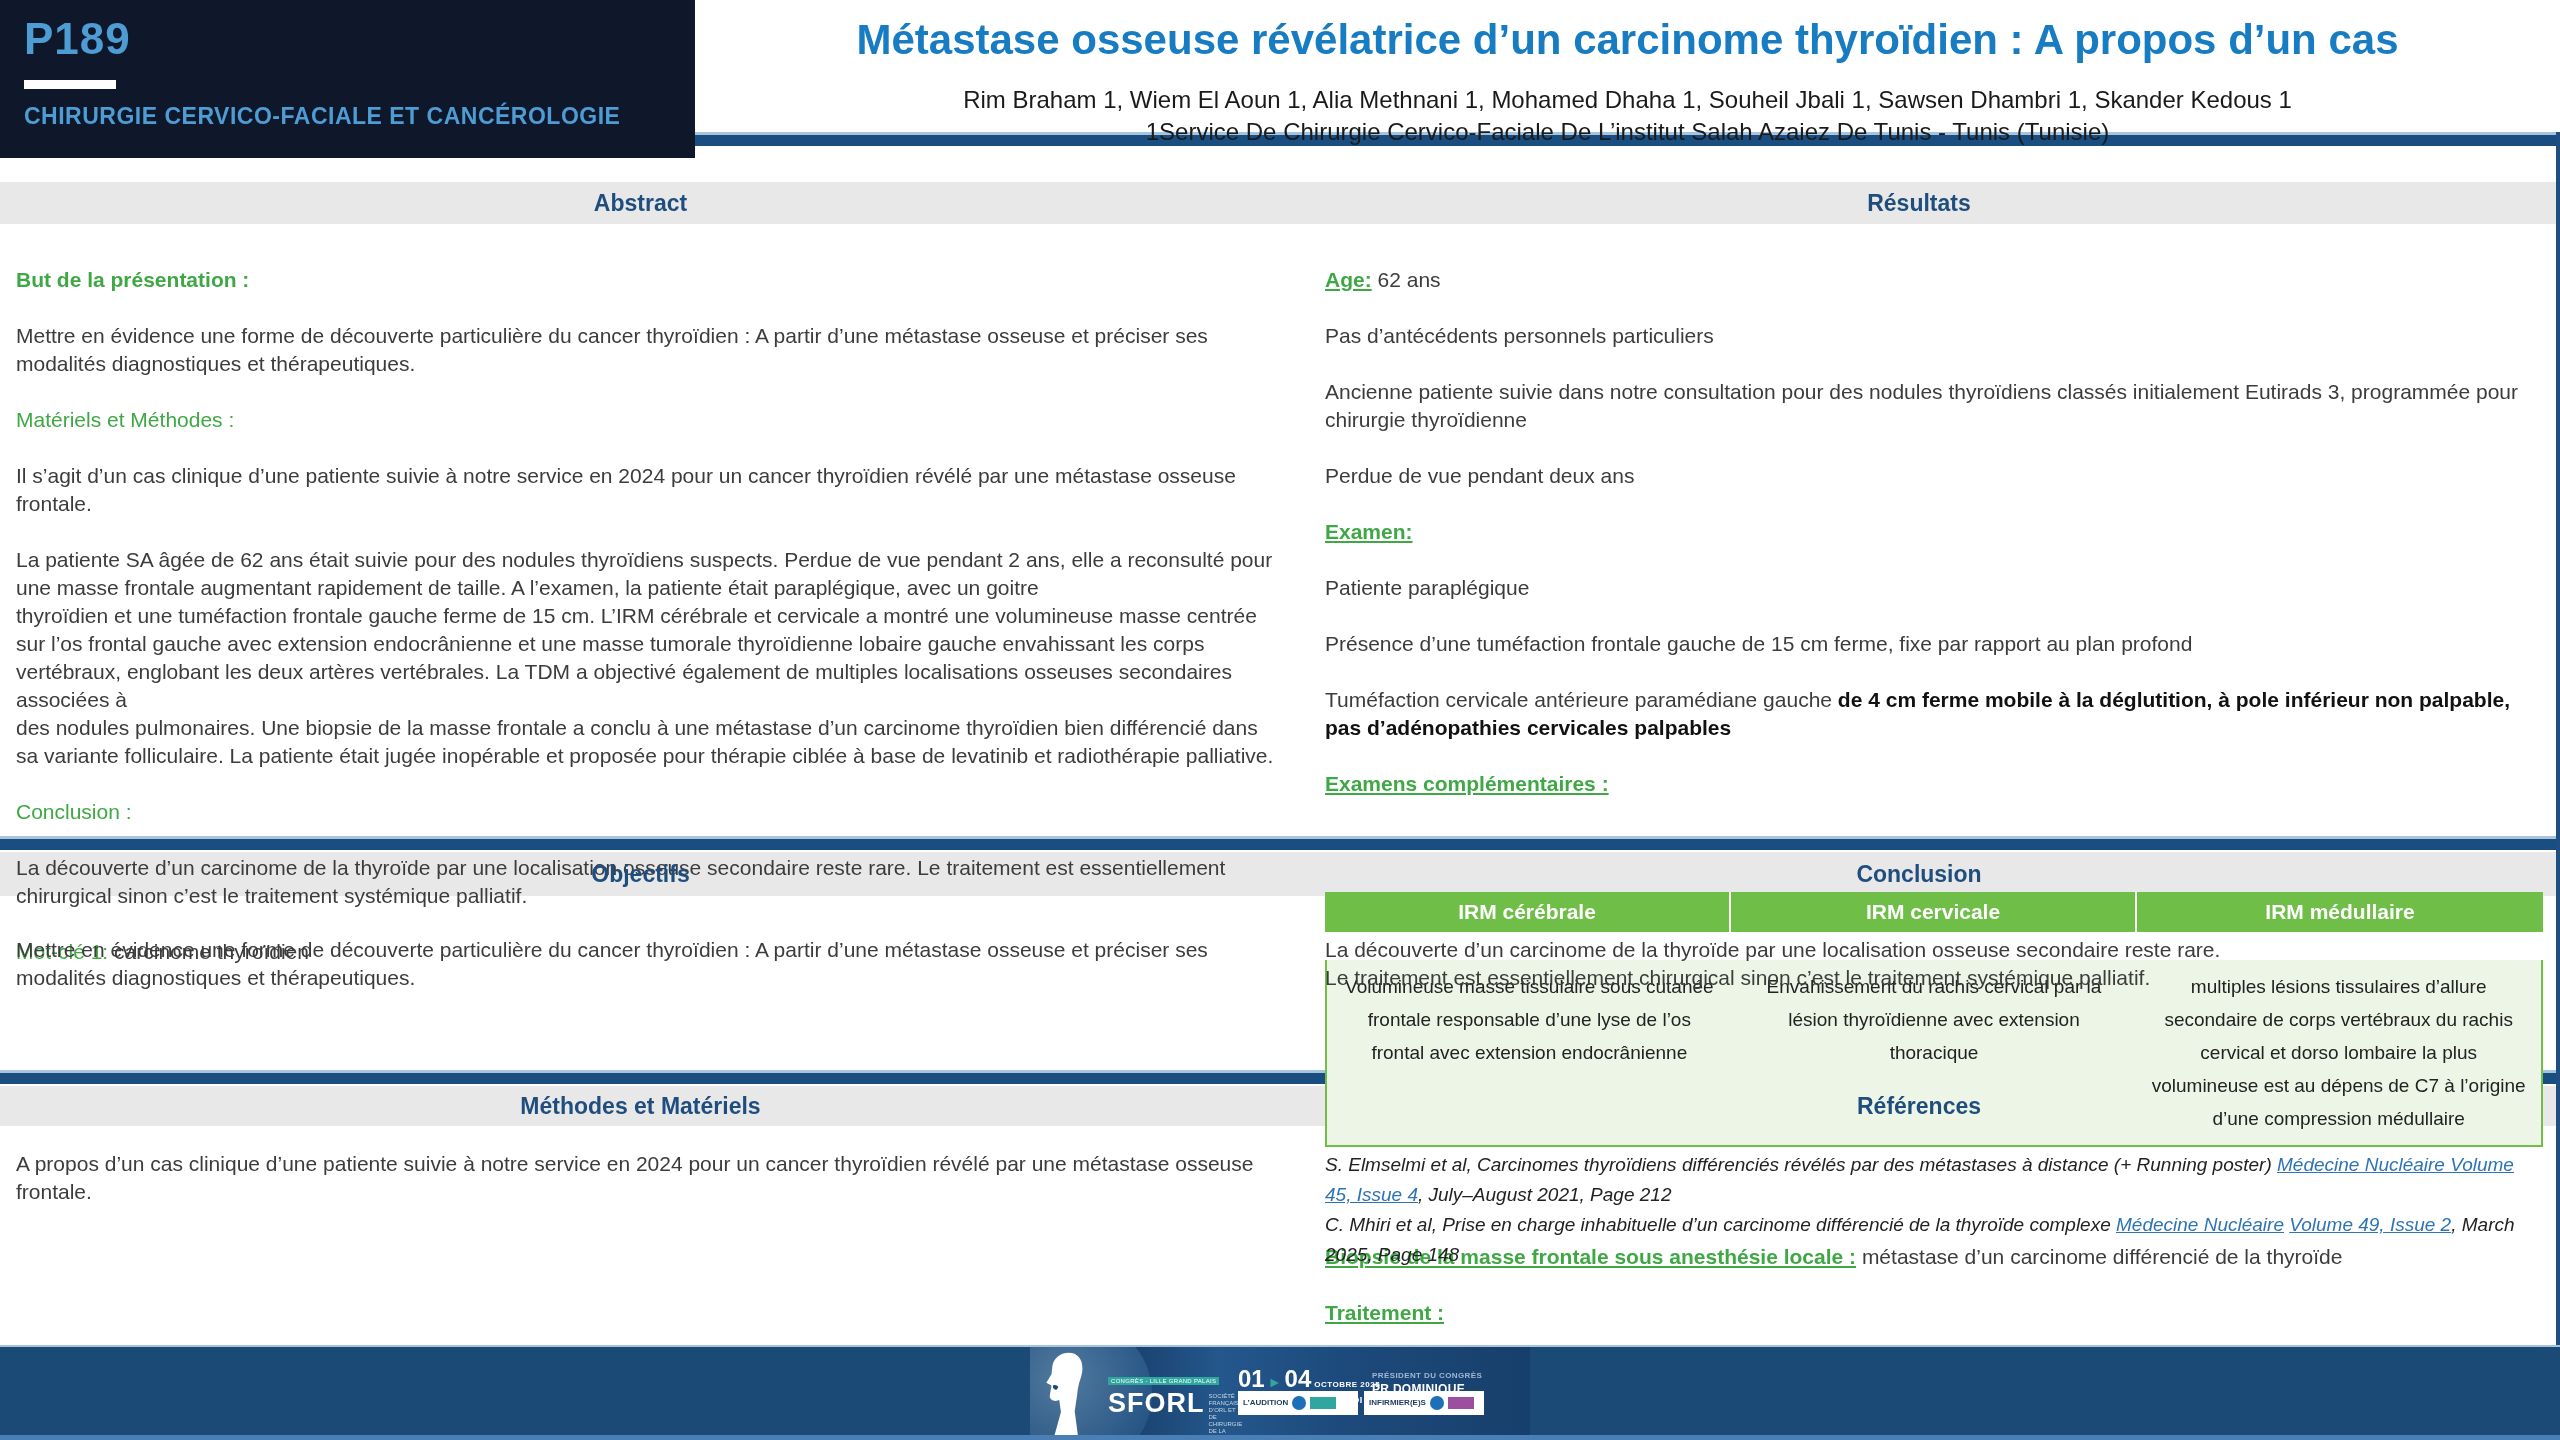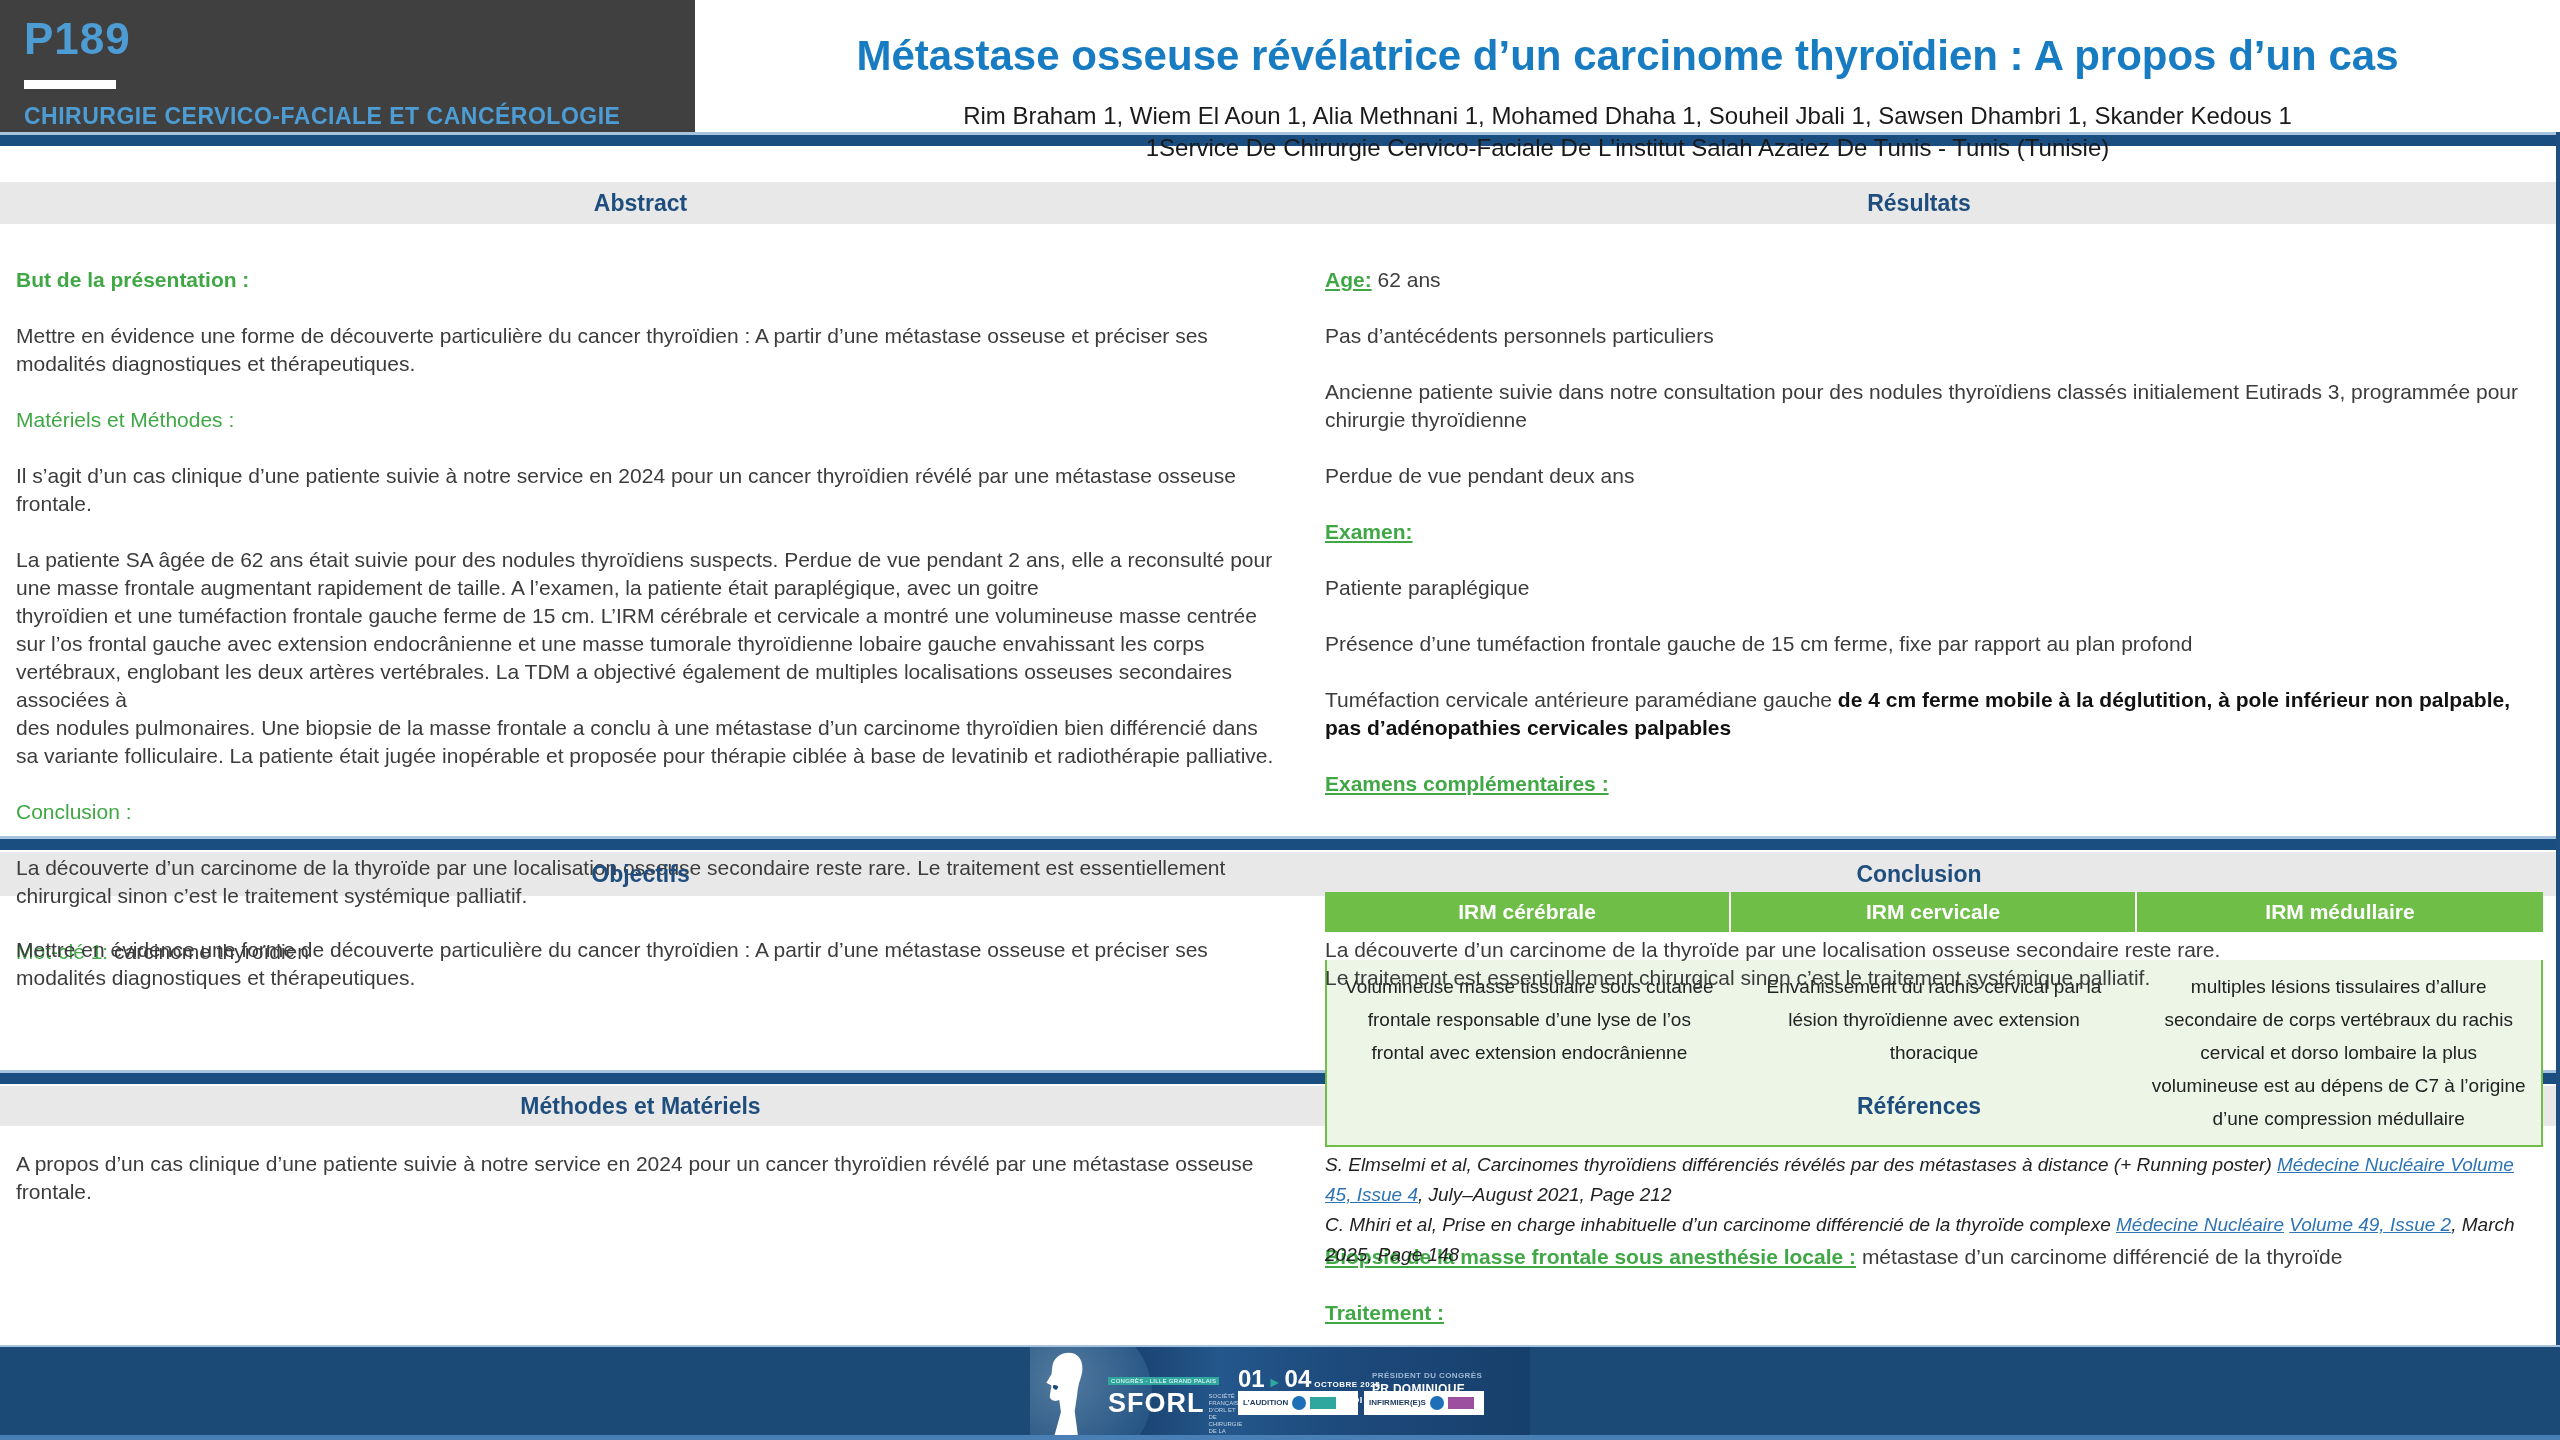--- a/index.html
+++ b/index.html
@@ -3,26 +3,26 @@
 <meta charset="utf-8">
 <style>
   * { margin:0; padding:0; box-sizing:border-box; }
   html,body { width:2560px; height:1440px; background:#ffffff; overflow:hidden;
               font-family:"Liberation Sans", sans-serif; color:#3c3c3c; }
 
   .poster { width:2560px; height:1440px; display:flex; flex-direction:column; }
 
   
   .header { height:166px; position:relative; background:#ffffff; }
-  .dept-box { position:absolute; left:0; top:0; width:695px; height:132px;
-              background:#404040; padding:14px 0 0 24px; }
+  .dept-box { position:absolute; left:0; top:0; width:695px; height:158px;
+              background:#0f172a; padding:14px 0 0 24px; }
   .poster-code { color:#4d9cd4; font-size:44px; font-weight:bold; letter-spacing:1px; }
   .code-underline { width:92px; height:9px; background:#ffffff; margin:16px 0 14px 0; }
   .dept-label { color:#4d9cd4; font-size:23px; font-weight:bold; letter-spacing:0.5px; }
-  .title-zone { position:absolute; left:695px; top:16px; right:0; height:160px; text-align:center; }
+  .title-zone { position:absolute; left:695px; top:0; right:0; height:160px; text-align:center; }
   .poster-title { color:#177cc2; font-size:42px; font-weight:bold; margin-top:16px; }
   .authors { color:#1a1a1a; font-size:24px; margin-top:22px; }
   .affiliation { color:#1a1a1a; font-size:24px; margin-top:4px; }
 
   
   .rule { height:16px; background:#1a4e80; border-top:3px solid #a6c4dd;
           border-bottom:2px solid #ffffff; }
   .band { background:#e8e8e8; display:grid; grid-template-columns:1281px 1px auto;
           align-items:center; }
   .band-title { text-align:center; color:#1f4e7e; font-size:23px; font-weight:bold; }

